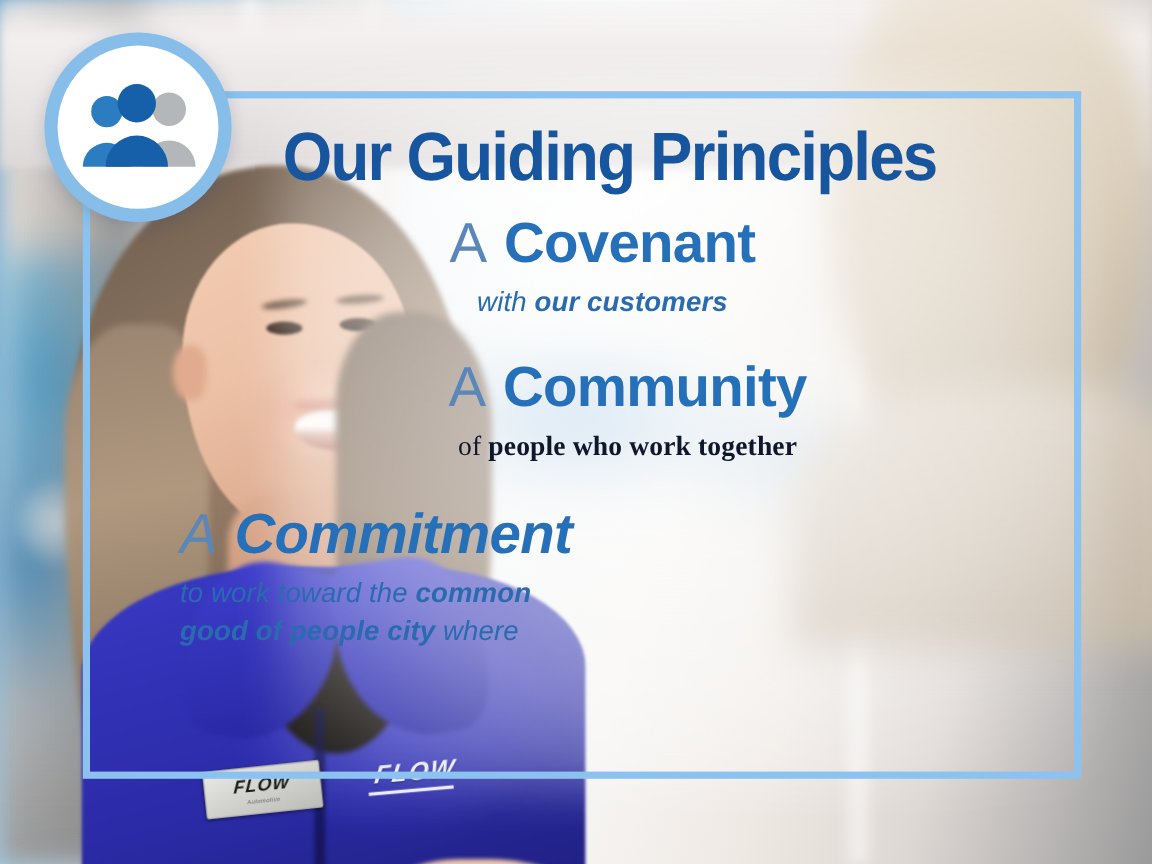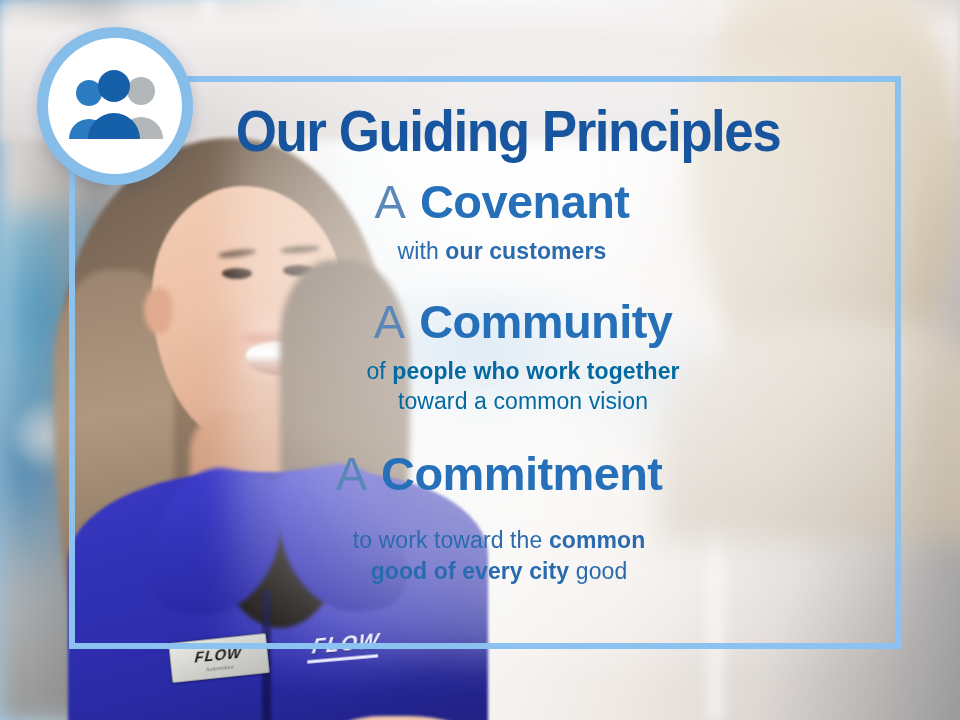--- a/index.html
+++ b/index.html
@@ -318,27 +318,27 @@
     font-size:23px;
     line-height:1.32;
     color:#2a6bb0;
     margin-top:5px;
     letter-spacing:.1px;
   }
   .p-sub b { font-weight:bold; }
 
   
   #principle-covenant   { margin-left:-12px; }
-  #principle-covenant .p-sub { margin-top:7px; }
+  #principle-covenant .p-sub { margin-top:7px;font-style:italic; }
 
   #principle-community  { text-align:center; margin-left:30px; margin-top:30px; }
   #principle-community .p-sub { margin-top:8px; line-height:1.3; }
 
-  #principle-commitment { text-align:center; margin-top:32px; padding-right:18px; }
-  #principle-commitment .p-sub { margin-top:24px; line-height:1.33; }
+  #principle-commitment { text-align:left; margin-top:32px; padding-right:18px;font-style:italic; }
+  #principle-commitment .p-sub { margin-top:8px; line-height:1.33; }
 </style>
 </head>
 <body>
 
 <div id="stage">
 
   <div class="bg-layer bg-base"></div>
   <div class="bg-layer bg-warm"></div>
   <div class="bg-layer bg-leftpanel"></div>
   <div class="bg-layer bg-roundel"></div>
@@ -419,27 +419,27 @@
           <span class="word">Covenant</span>
         </div>
         <div class="p-sub" style="color: rgb(42, 107, 176);"><span>with </span><b>our customers</b></div>
       </div>
 
       <div class="principle" id="principle-community">
         <div class="p-head" style="color: rgb(37, 112, 184); margin-top: 25px;">
           <span class="art" style="color: rgb(91, 135, 184);">A</span>
           <span class="word">Community</span>
         </div>
-        <div class="p-sub" style="color: #0369a1;"><span>of </span><b>people who work together</b><br><span>toward a common vision</span></div>
+        <div class="p-sub" style="color: #0f172a; font-family: Liberation Serif, serif;"><span>of </span><b>people who work together</b><br></div>
       </div>
 
       <div class="principle" id="principle-commitment">
         <div class="p-head" style="color: rgb(37, 112, 184);">
           <span class="art" style="color: rgb(91, 135, 184);">A</span>
           <span class="word">Commitment</span>
         </div>
-        <div class="p-sub" style="color: rgb(42, 107, 176);"><span>to work toward the </span><b>common</b><br><b>good of every city</b><span> good</span><br></div>
+        <div class="p-sub" style="color: rgb(42, 107, 176);"><span>to work toward the </span><b>common</b><br><b>good of people city</b><span> where</span><br></div>
       </div>
 
     </div>
   </div>
 
 </div>
 
 </body></html>

